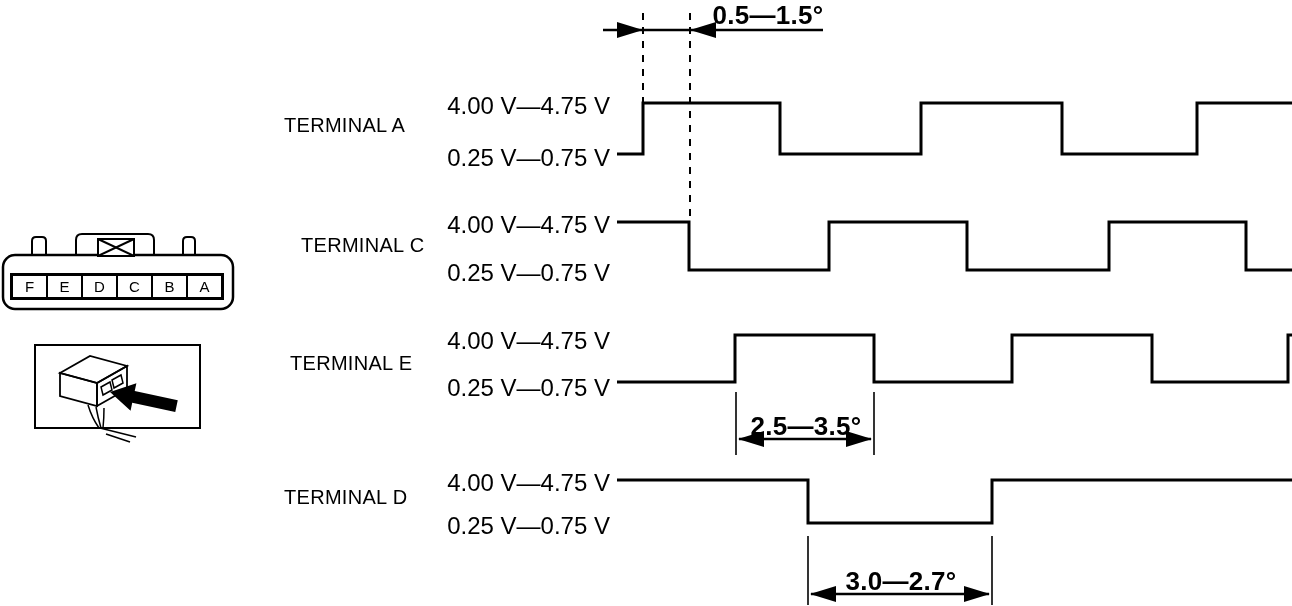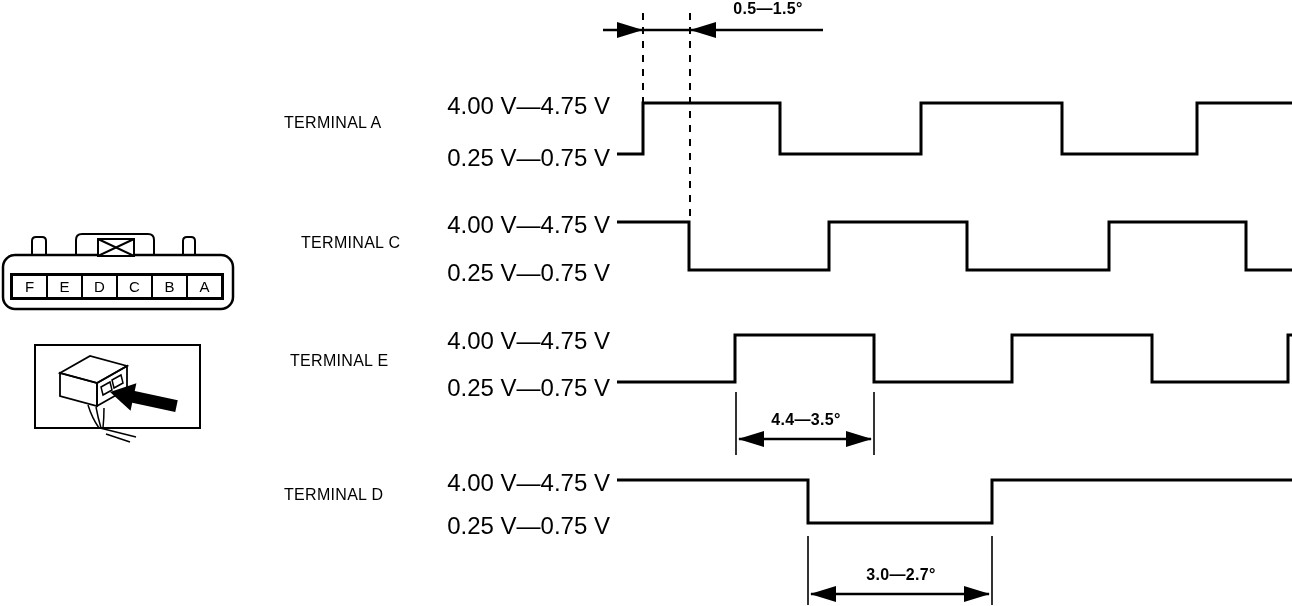--- a/index.html
+++ b/index.html
@@ -1,22 +1,22 @@
 <!DOCTYPE html>
 <html><head>
 <meta charset="utf-8">
 <style>
   html,body{margin:0;padding:0;background:#fff;}
   .stage{position:relative;width:1292px;height:606px;background:#fff;
          font-family:"Liberation Sans",sans-serif;color:#000;overflow:hidden;}
   #diagram-svg{position:absolute;left:0;top:0;z-index:0;}
   .txt{position:absolute;white-space:nowrap;z-index:2;}
-  .term-label{font-size:16px;letter-spacing:.3px;}
+  .term-label{font-size:20px;letter-spacing:.3px;}
   .volt-label{font-size:24px;right:682px;text-align:right;}
-  .meas-label{font-size:16px;font-weight:bold;transform:translateX(-50%);letter-spacing:.3px;}
+  .meas-label{font-size:26px;font-weight:bold;transform:translateX(-50%);letter-spacing:.3px;}
   .pin-strip{position:absolute;left:10px;top:273px;width:214px;height:27px;z-index:2;
              box-sizing:border-box;border:3px solid #000;display:flex;background:#fff;}
   .pin-cell{flex:1;display:flex;align-items:center;justify-content:center;
             font-size:15px;border-left:2px solid #000;}
   .pin-cell:first-child{border-left:none;}
 </style>
 </head>
 <body>
 
 <div class="stage">
@@ -76,21 +76,21 @@
   <span class="txt volt-label" style="top:92px">4.00 V—4.75 V</span>
   <span class="txt volt-label" style="top:144px">0.25 V—0.75 V</span>
   <span class="txt volt-label" style="top:211px">4.00 V—4.75 V</span>
   <span class="txt volt-label" style="top:259px">0.25 V—0.75 V</span>
   <span class="txt volt-label" style="top:327px">4.00 V—4.75 V</span>
   <span class="txt volt-label" style="top:374px">0.25 V—0.75 V</span>
   <span class="txt volt-label" style="top:469px">4.00 V—4.75 V</span>
   <span class="txt volt-label" style="top:512px">0.25 V—0.75 V</span>
 
   <span class="txt meas-label" style="left:768px;top:0px">0.5—1.5°</span>
-  <span class="txt meas-label" style="left:806px;top:411px">4.4—3.5°</span>
+  <span class="txt meas-label" style="left:806px;top:411px">2.5—3.5°</span>
   <span class="txt meas-label" style="left:901px;top:566px">3.0—2.7°</span>
 
   <div class="pin-strip">
     <div class="pin-cell">F</div>
     <div class="pin-cell">E</div>
     <div class="pin-cell">D</div>
     <div class="pin-cell">C</div>
     <div class="pin-cell">B</div>
     <div class="pin-cell">A</div>
   </div>

